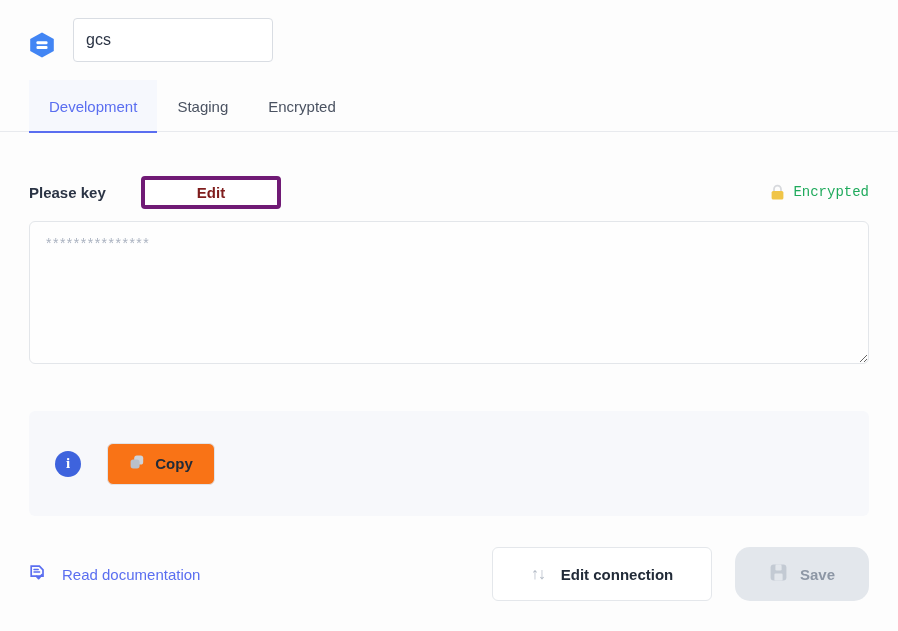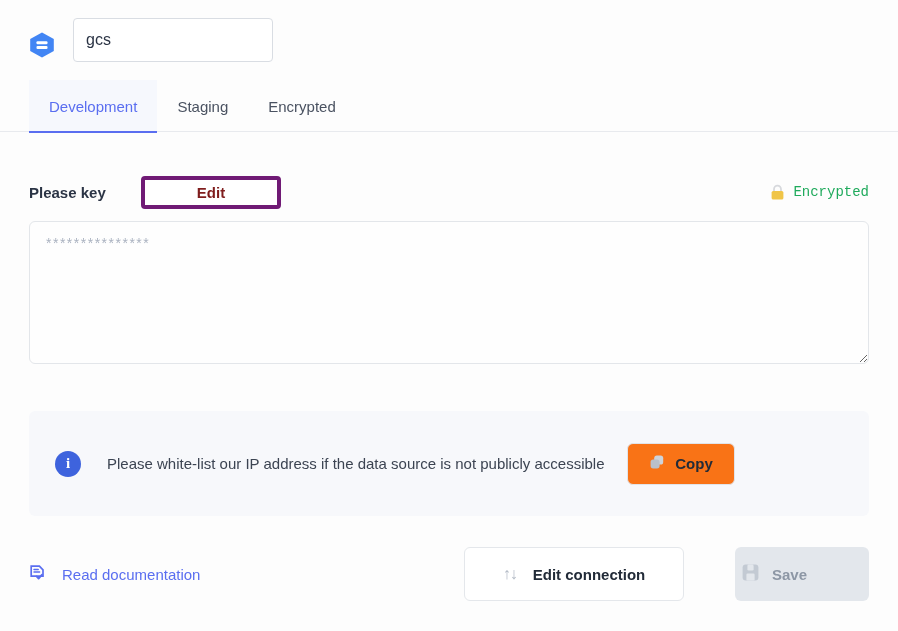--- a/index.html
+++ b/index.html
@@ -229,33 +229,32 @@
     font-family: "Liberation Sans", sans-serif;
     font-size: 15px;
     font-weight: bold;
     color: #222b38;
     cursor: pointer;
     margin-right: 23px;
   }
   .save-btn {
     display: flex;
     align-items: center;
-    justify-content: flex-start;
+    justify-content: center;
     gap: 12px;
     width: 134px;
     height: 54px;
     background: #e3e7ec;
     border: none;
-    border-radius: 6px;
+    border-radius: 15px;
     font-family: "Liberation Sans", sans-serif;
     font-size: 15px;
     font-weight: bold;
     color: #8d97a5;
     cursor: not-allowed;
-    margin-left: 28px;
   }
   .arrows {
     font-size: 16px;
     color: #b4bbc6;
     letter-spacing: -1px;
   }
 </style>
 </head>
 <body>
 
@@ -292,21 +291,20 @@
         </svg>
       </span>
       <span>Encrypted</span>
     </span>
   </div>
 
   <textarea class="key-textarea" spellcheck="false" placeholder="***************" style=""></textarea>
 
   <div class="info-banner">
     <span class="info-icon">i</span>
-    <span class="info-text">Please white-list our IP address if the data source is not publicly accessible</span>
     <button class="copy-btn">
       <span>
         <svg width="16" height="16" viewBox="0 0 16 16" aria-hidden="true">
           <rect x="5.2" y="1.6" width="9" height="9" rx="2.6" fill="#ced3da"></rect>
           <rect x="1.6" y="5.4" width="9" height="9" rx="2.6" fill="#b9c0ca"></rect>
         </svg>
       </span>
       <span>Copy</span>
     </button>
   </div>

